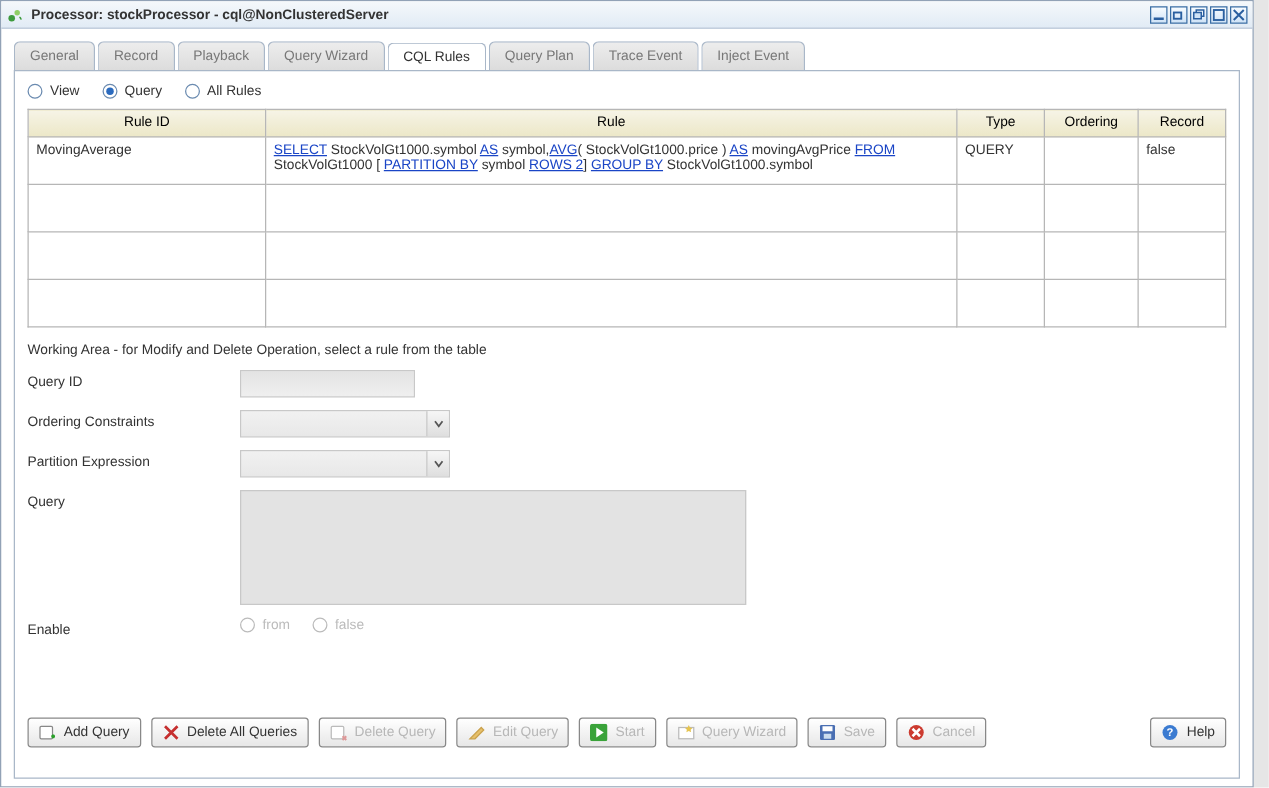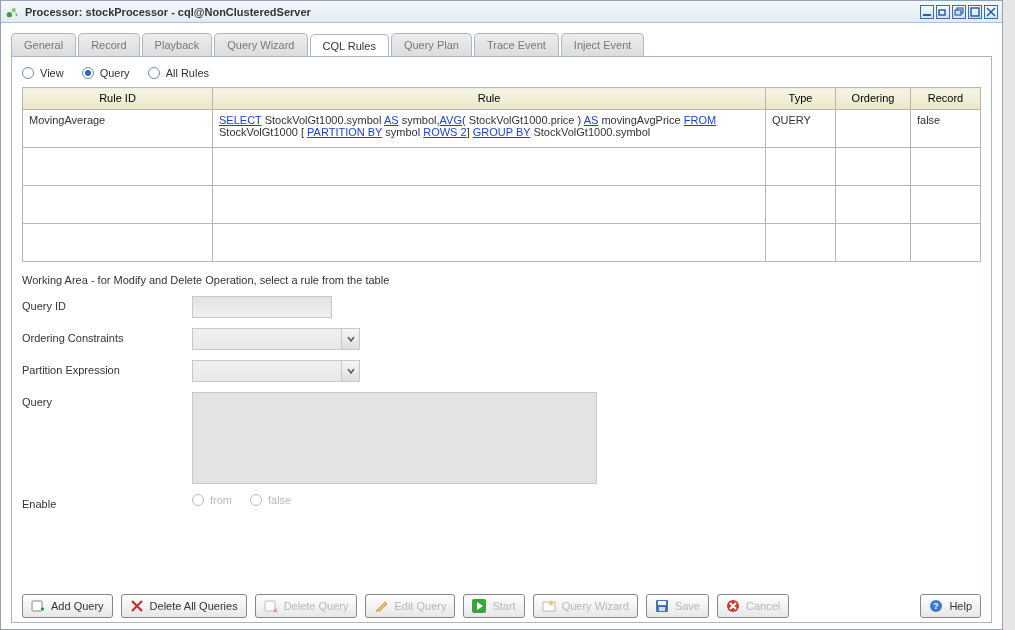--- a/index.html
+++ b/index.html
@@ -154,21 +154,21 @@
     background: #e3e3e3;
     resize:none;
     font-family:inherit;
   }
 
   .enable-row .r-outer { border-color:#bbb; }
   .enable-row .opt-label { color:#bbb; }
 
   
   .toolbar {
-    position:absolute; left:10px; right:10px; bottom:4px;
+    position:absolute; left:10px; right:10px; bottom:24px;
     display:flex; align-items:center; gap:8px;
   }
   .btn {
     height:24px;
     border:1px solid #888;
     border-radius:3px;
     padding: 0 8px;
     background: linear-gradient(#ffffff,#e7e7e7);
     display:flex; align-items:center; gap:6px;
     cursor:pointer;

